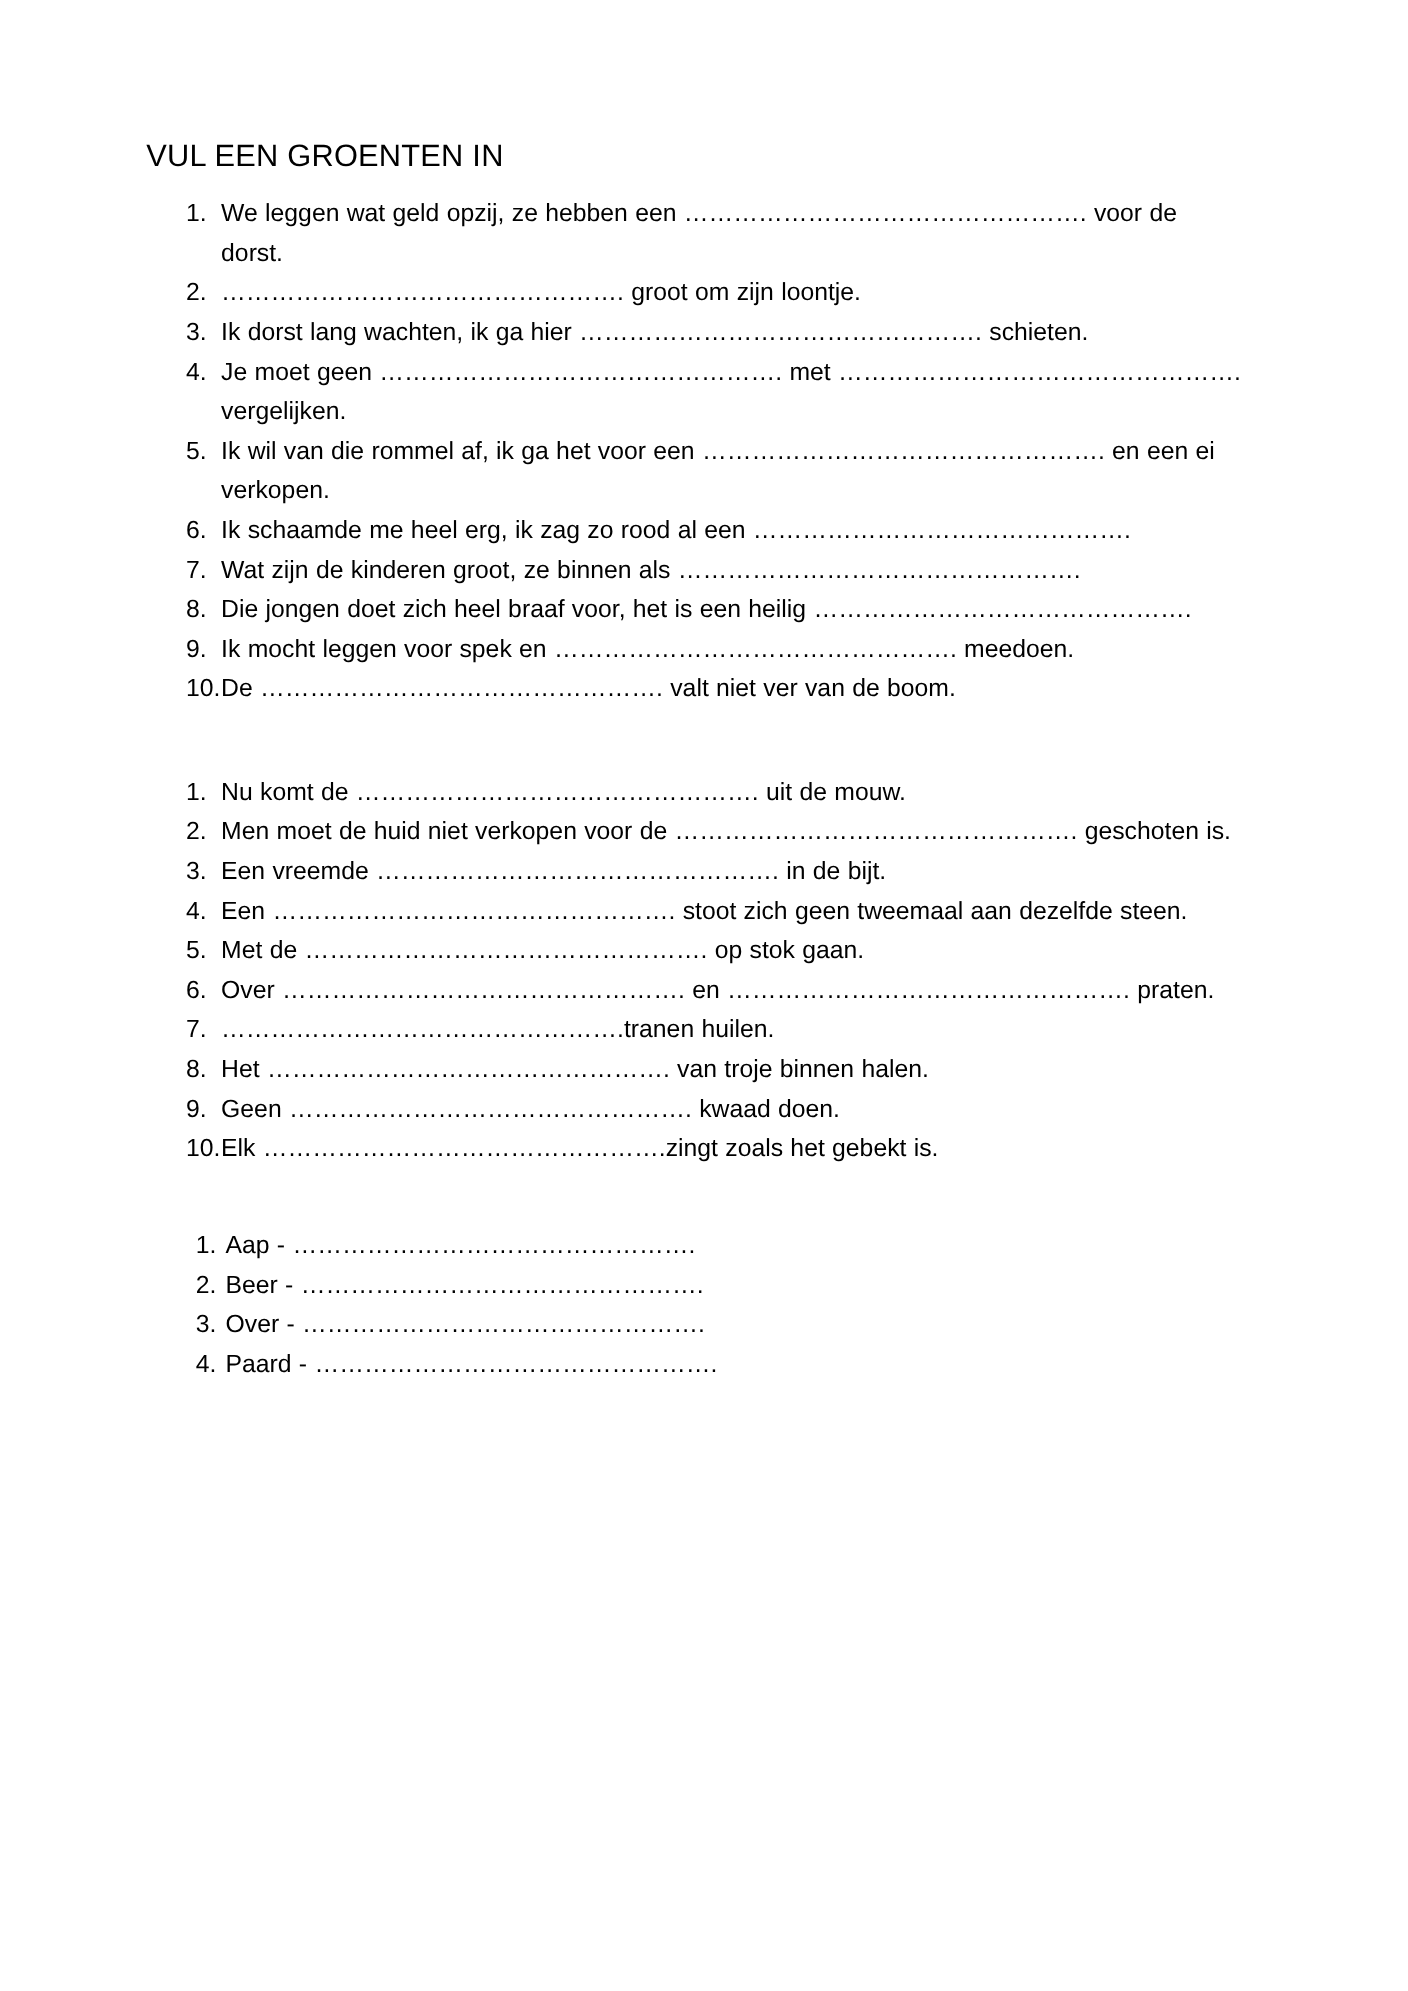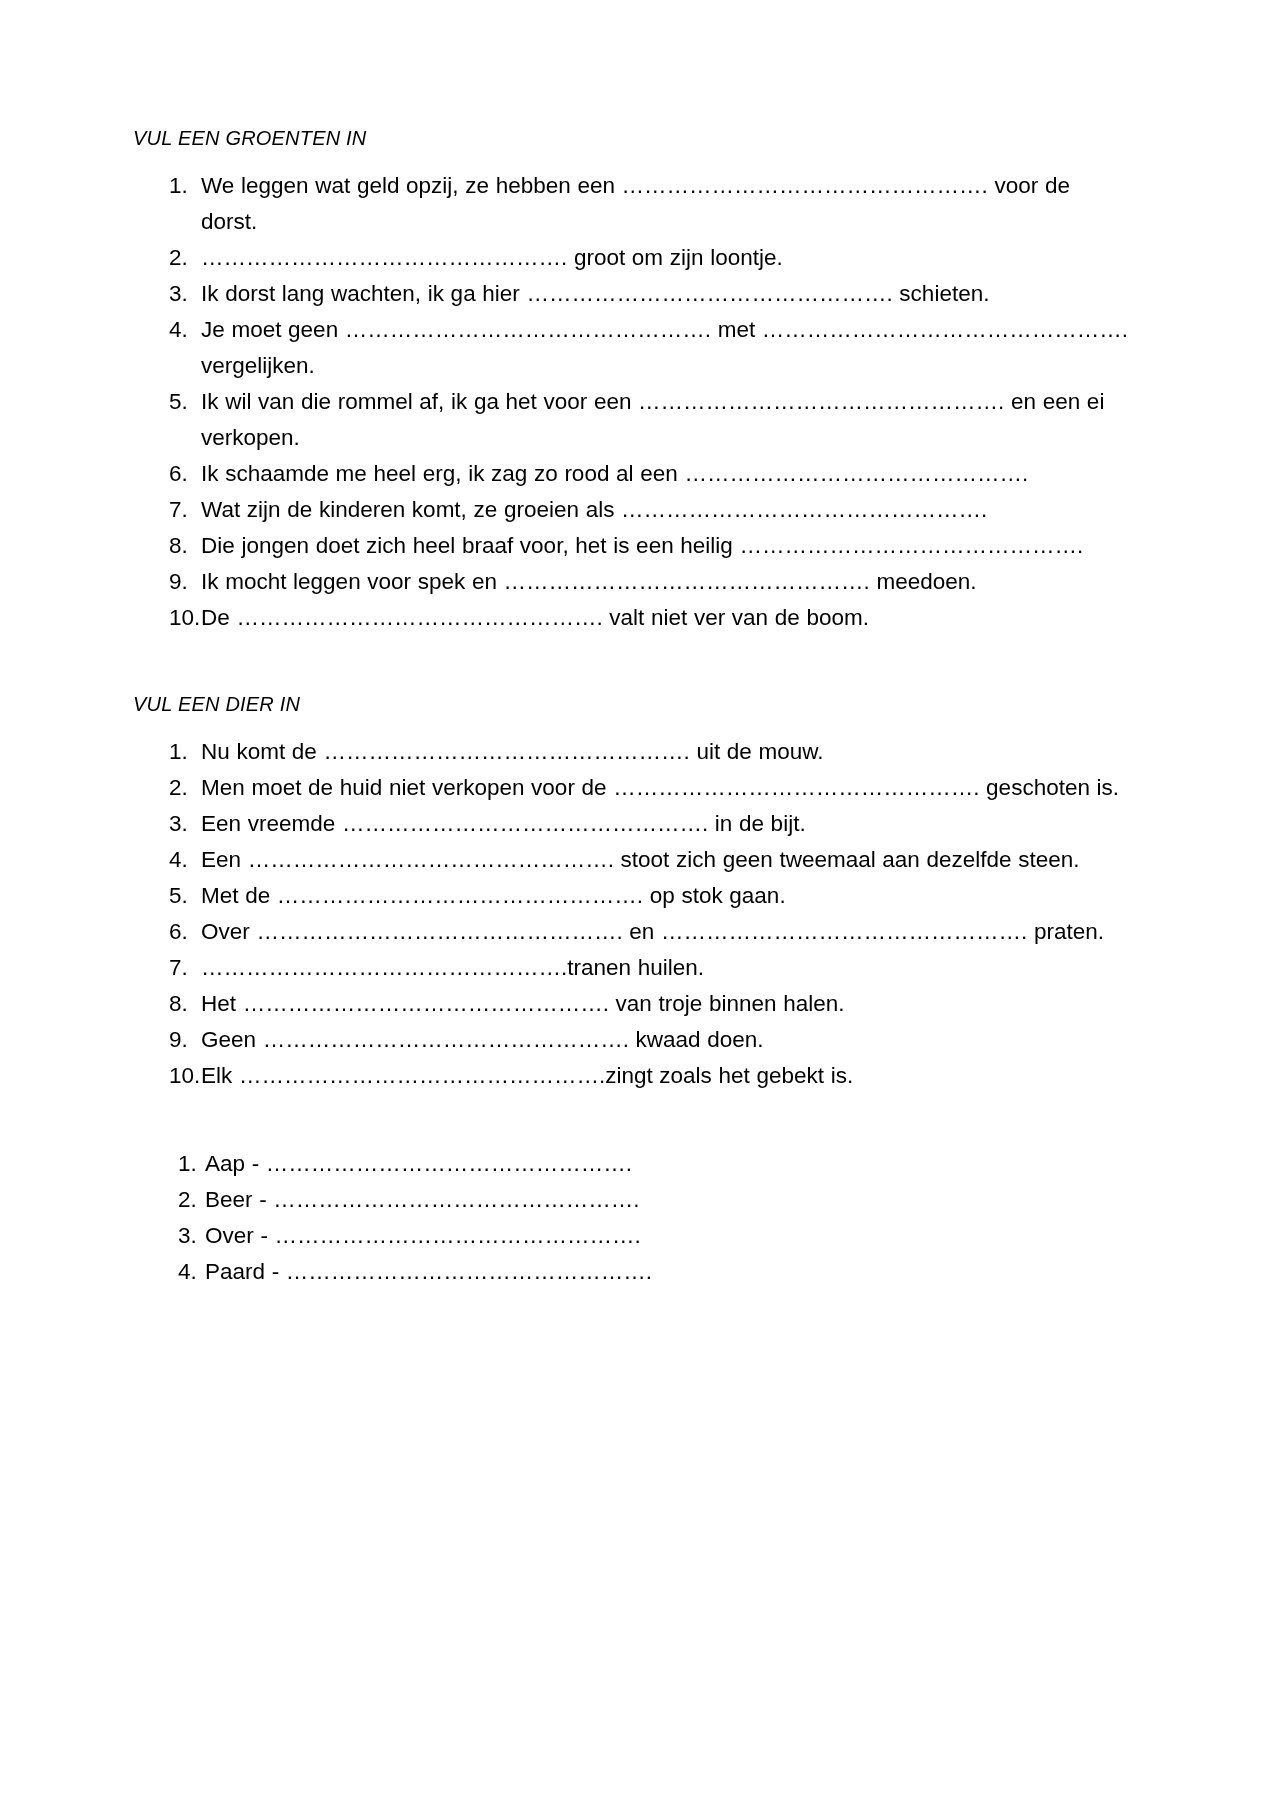--- a/index.html
+++ b/index.html
@@ -19,27 +19,26 @@
     width: 1280px;
     height: 1810px;
     background: #ffffff;
     box-sizing: border-box;
     padding: 128px 150px 0 133px;
   }
   .section {
     margin: 0;
   }
   .section-heading {
-    font-size: 20px;
+    font-size: 28px;
     line-height: 1.0;
     letter-spacing: 0.2px;
     font-weight: 400;
     margin: 0 0 20px 0;
     white-space: pre;
-    font-style: italic;
   }
   ol.items {
     list-style: none;
     margin: 0;
     padding: 0;
   }
   ol.items > li {
     position: relative;
     font-size: 22.5px;
     line-height: 36px;
@@ -106,41 +105,40 @@
       <li>
         <span class="marker">5.</span>
         <span class="body-text">Ik wil van die rommel af, ik ga het voor een …………………………………………. en een ei verkopen.</span>
       </li>
       <li>
         <span class="marker">6.</span>
         <span class="body-text">Ik schaamde me heel erg, ik zag zo rood al een ……………………………………….</span>
       </li>
       <li>
         <span class="marker">7.</span>
-        <span class="body-text">Wat zijn de kinderen komt, ze groeien als ………………………………………….</span>
+        <span class="body-text">Wat zijn de kinderen groot, ze binnen als ………………………………………….</span>
       </li>
       <li>
         <span class="marker">8.</span>
         <span class="body-text">Die jongen doet zich heel braaf voor, het is een heilig ……………………………………….</span>
       </li>
       <li>
         <span class="marker">9.</span>
         <span class="body-text">Ik mocht leggen voor spek en …………………………………………. meedoen.</span>
       </li>
       <li>
         <span class="marker wide">10.</span>
         <span class="body-text">De …………………………………………. valt niet ver van de boom.</span>
       </li>
     </ol>
   </div>
 
   <div class="gap-after-section"></div>
 
   <div class="section">
-    <h1 class="section-heading">VUL EEN DIER IN</h1>
     <ol class="items">
       <li>
         <span class="marker">1.</span>
         <span class="body-text">Nu komt de …………………………………………. uit de mouw.</span>
       </li>
       <li>
         <span class="marker">2.</span>
         <span class="body-text">Men moet de huid niet verkopen voor de …………………………………………. geschoten is.</span>
       </li>
       <li>

